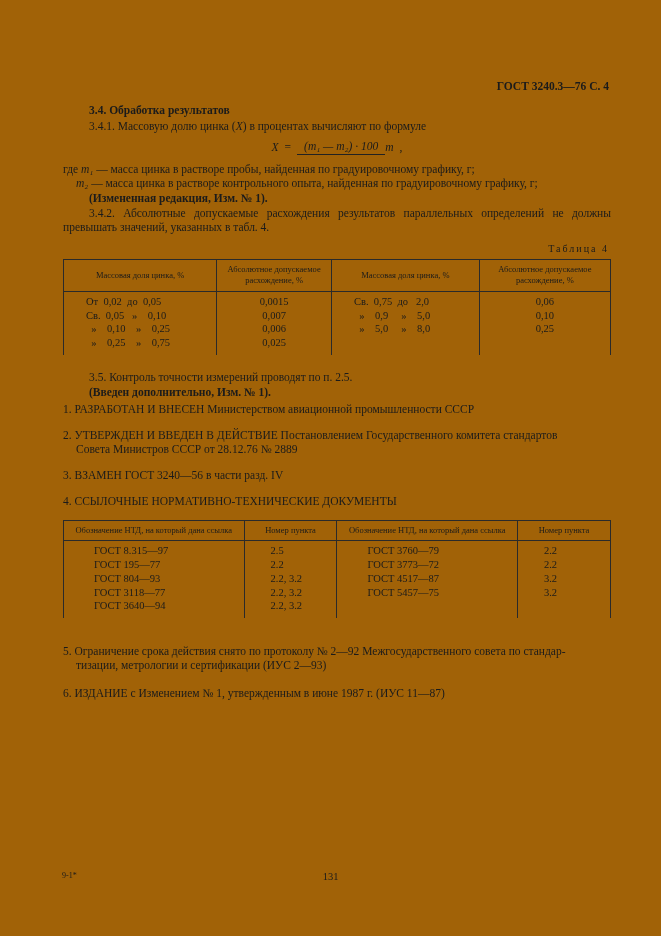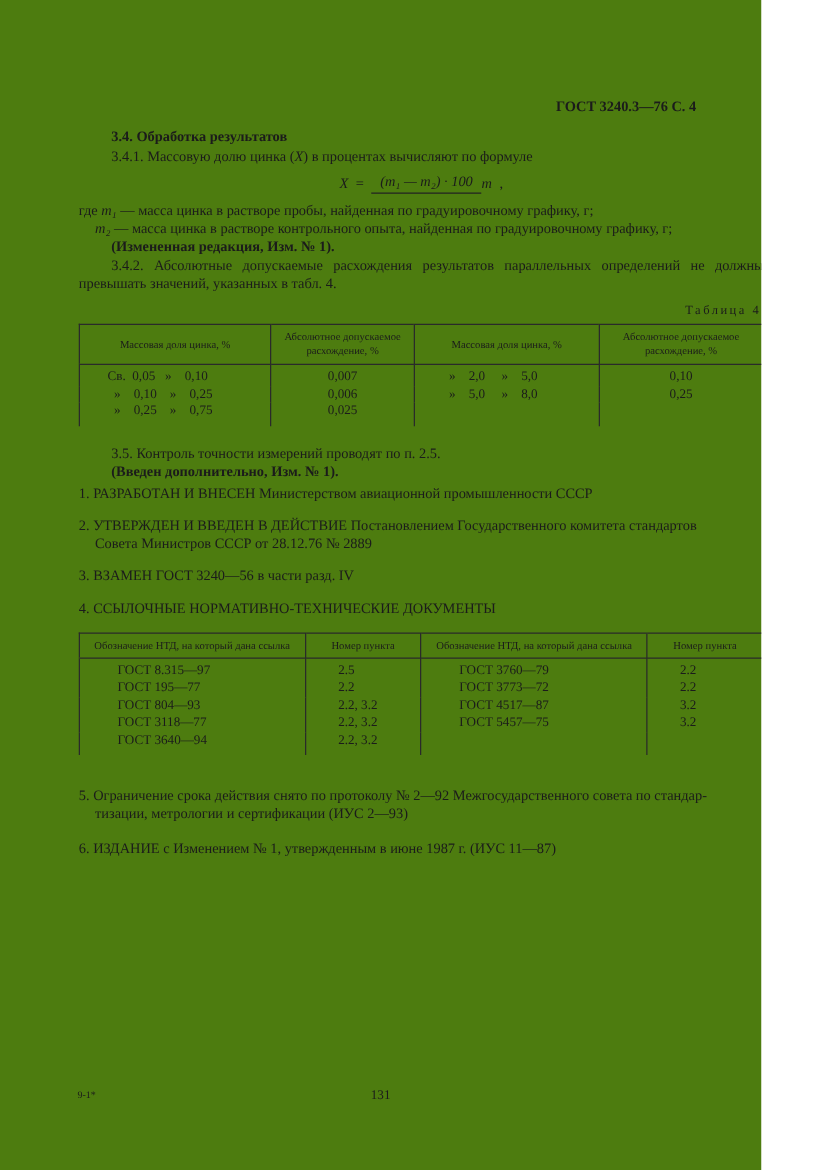--- a/index.html
+++ b/index.html
@@ -1,20 +1,20 @@
 <!DOCTYPE html>
 <html><head>
 <meta charset="utf-8">
 <style>
   html, body { margin: 0; padding: 0; background: #ffffff; }
   .page {
     position: relative;
-    width: 609px;
+    width: 661px;
     height: 936px;
-    background: #4d7c0f;
+    background: #a16207;
     font-family: "Liberation Serif", "DejaVu Serif", serif;
     color: #1b1b1b;
     overflow: hidden;
   }
   .running-head {
     position: absolute;
     top: 80px;
     right: 52px;
     font-size: 11.5px;
     font-weight: bold;
@@ -176,23 +176,29 @@
       <thead>
         <tr>
           <th>Массовая доля цинка, %</th>
           <th>Абсолютное допускае­мое расхождение, %</th>
           <th>Массовая доля цинка, %</th>
           <th>Абсолютное допускае­мое расхождение, %</th>
         </tr>
       </thead>
       <tbody>
         <tr>
+          <td class="range">От  0,02  до  0,05</td>
+          <td class="val">0,0015</td>
+          <td class="range">Св.  0,75  до   2,0</td>
+          <td class="val">0,06</td>
+        </tr>
+        <tr>
           <td class="range">Св.  0,05   »    0,10</td>
           <td class="val">0,007</td>
-          <td class="range">  »    2,0     »    5,0</td>
+          <td class="range">  »    0,9     »    5,0</td>
           <td class="val">0,10</td>
         </tr>
         <tr>
           <td class="range">  »    0,10    »    0,25</td>
           <td class="val">0,006</td>
           <td class="range">  »    5,0     »    8,0</td>
           <td class="val">0,25</td>
         </tr>
         <tr>
           <td class="range">  »    0,25    »    0,75</td>

